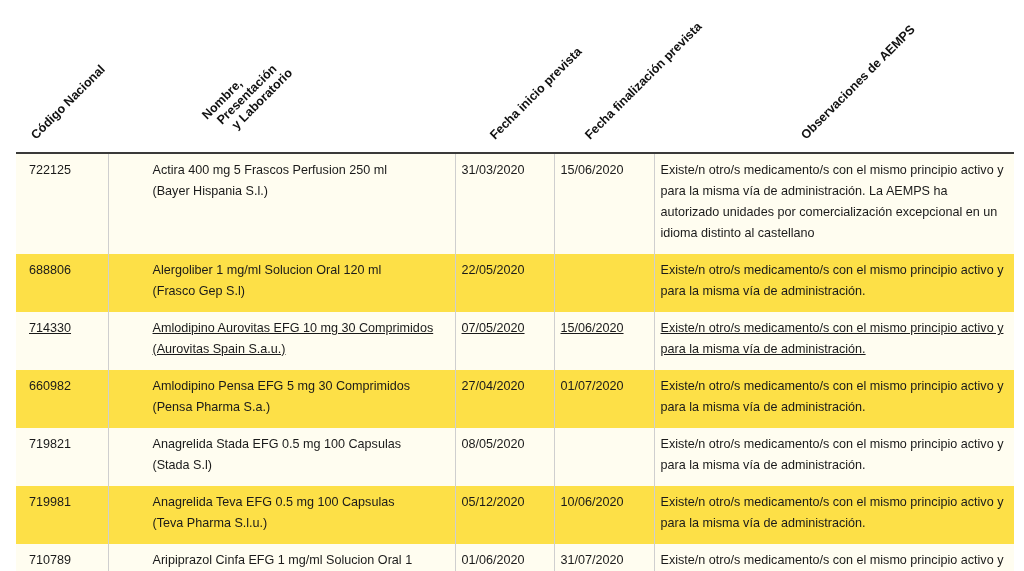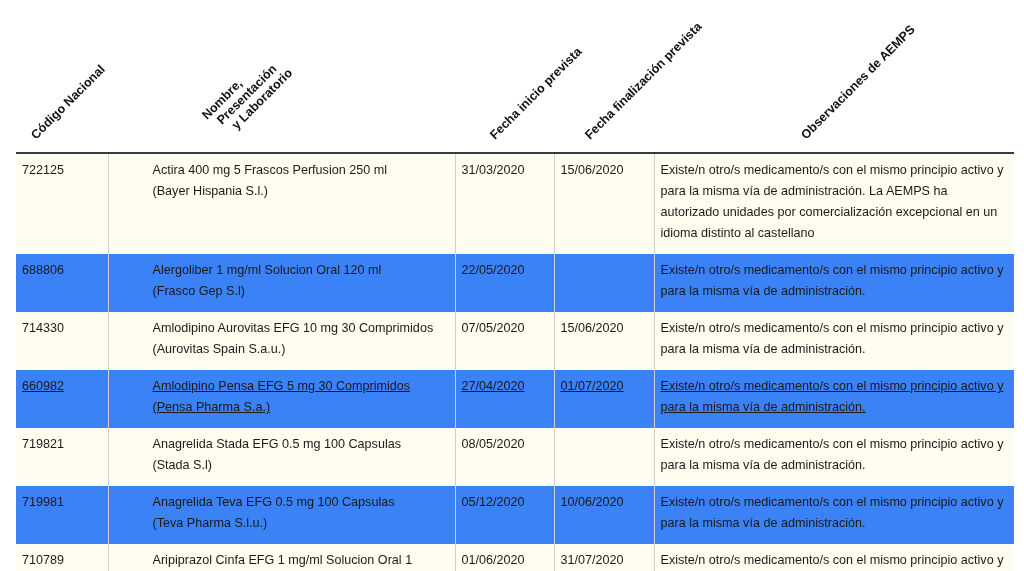--- a/index.html
+++ b/index.html
@@ -5,23 +5,23 @@
   html, body { margin: 0; padding: 0; background: #ffffff; }
   body { width: 1024px; height: 571px; overflow: hidden; position: relative;
          font-family: "Liberation Sans", "DejaVu Sans", sans-serif; color: #1a1a1a; }
   .header { position: absolute; left: 16px; top: 0; width: 998px; height: 152px; }
   .hlabel { position: absolute; font-weight: bold; font-size: 12.5px; line-height: 14px;
             transform-origin: left bottom; transform: rotate(-45deg); white-space: pre; color: #111; }
   table { position: absolute; left: 16px; top: 152px; width: 998px; border-collapse: collapse;
           border-top: 2.5px solid #3a3a3a; table-layout: fixed; }
   td { vertical-align: top; font-size: 12.6px; line-height: 21px; padding: 6px 6px 10px 6px;
        border-left: 1px solid #cfcfcf; }
-  td:first-child { border-left: none; padding-left: 6px; }
+  td:first-child { border-left: none; padding-left: 13px; }
   tr.odd td { background: #fffdf0; }
-  tr.even td { background: #3b82f6; }
+  tr.even td { background: #fde047; }
   .sub { display: block; margin-left: 38px; }
 </style>
 </head>
 <body>
 
 <div class="header">
   <div class="hlabel" style="left:22px; top:128px;">Código Nacional</div>
   <div class="hlabel" style="left:213px; top:100px;">Nombre,
   Presentación
     y Laboratorio</div>
@@ -54,32 +54,32 @@
     <td><span>688806</span></td>
     <td>
           <span class="sub">Alergoliber 1 mg/ml Solucion Oral 120 ml</span>
           <span class="sub">(Frasco Gep S.l)</span>
         </td>
     <td><span>22/05/2020</span></td>
     <td><span></span></td>
     <td><span>Existe/n otro/s medicamento/s con el mismo principio activo y para la misma vía de administración.</span></td>
   </tr>
 
-  <tr class="odd" style="height: 53px;">
+  <tr class="odd" style="height: 53px; text-decoration: underline;">
     <td><span>714330</span></td>
     <td>
           <span class="sub">Amlodipino Aurovitas EFG 10 mg 30 Comprimidos</span>
           <span class="sub">(Aurovitas Spain S.a.u.)</span>
         </td>
     <td><span>07/05/2020</span></td>
     <td><span>15/06/2020</span></td>
     <td><span>Existe/n otro/s medicamento/s con el mismo principio activo y para la misma vía de administración.</span></td>
   </tr>
 
-  <tr class="even" style="height: 54px; text-decoration: underline;">
+  <tr class="even" style="height: 54px;">
     <td><span>660982</span></td>
     <td>
           <span class="sub">Amlodipino Pensa EFG 5 mg 30 Comprimidos</span>
           <span class="sub">(Pensa Pharma S.a.)</span>
         </td>
     <td><span>27/04/2020</span></td>
     <td><span>01/07/2020</span></td>
     <td><span>Existe/n otro/s medicamento/s con el mismo principio activo y para la misma vía de administración.</span></td>
   </tr>
 

